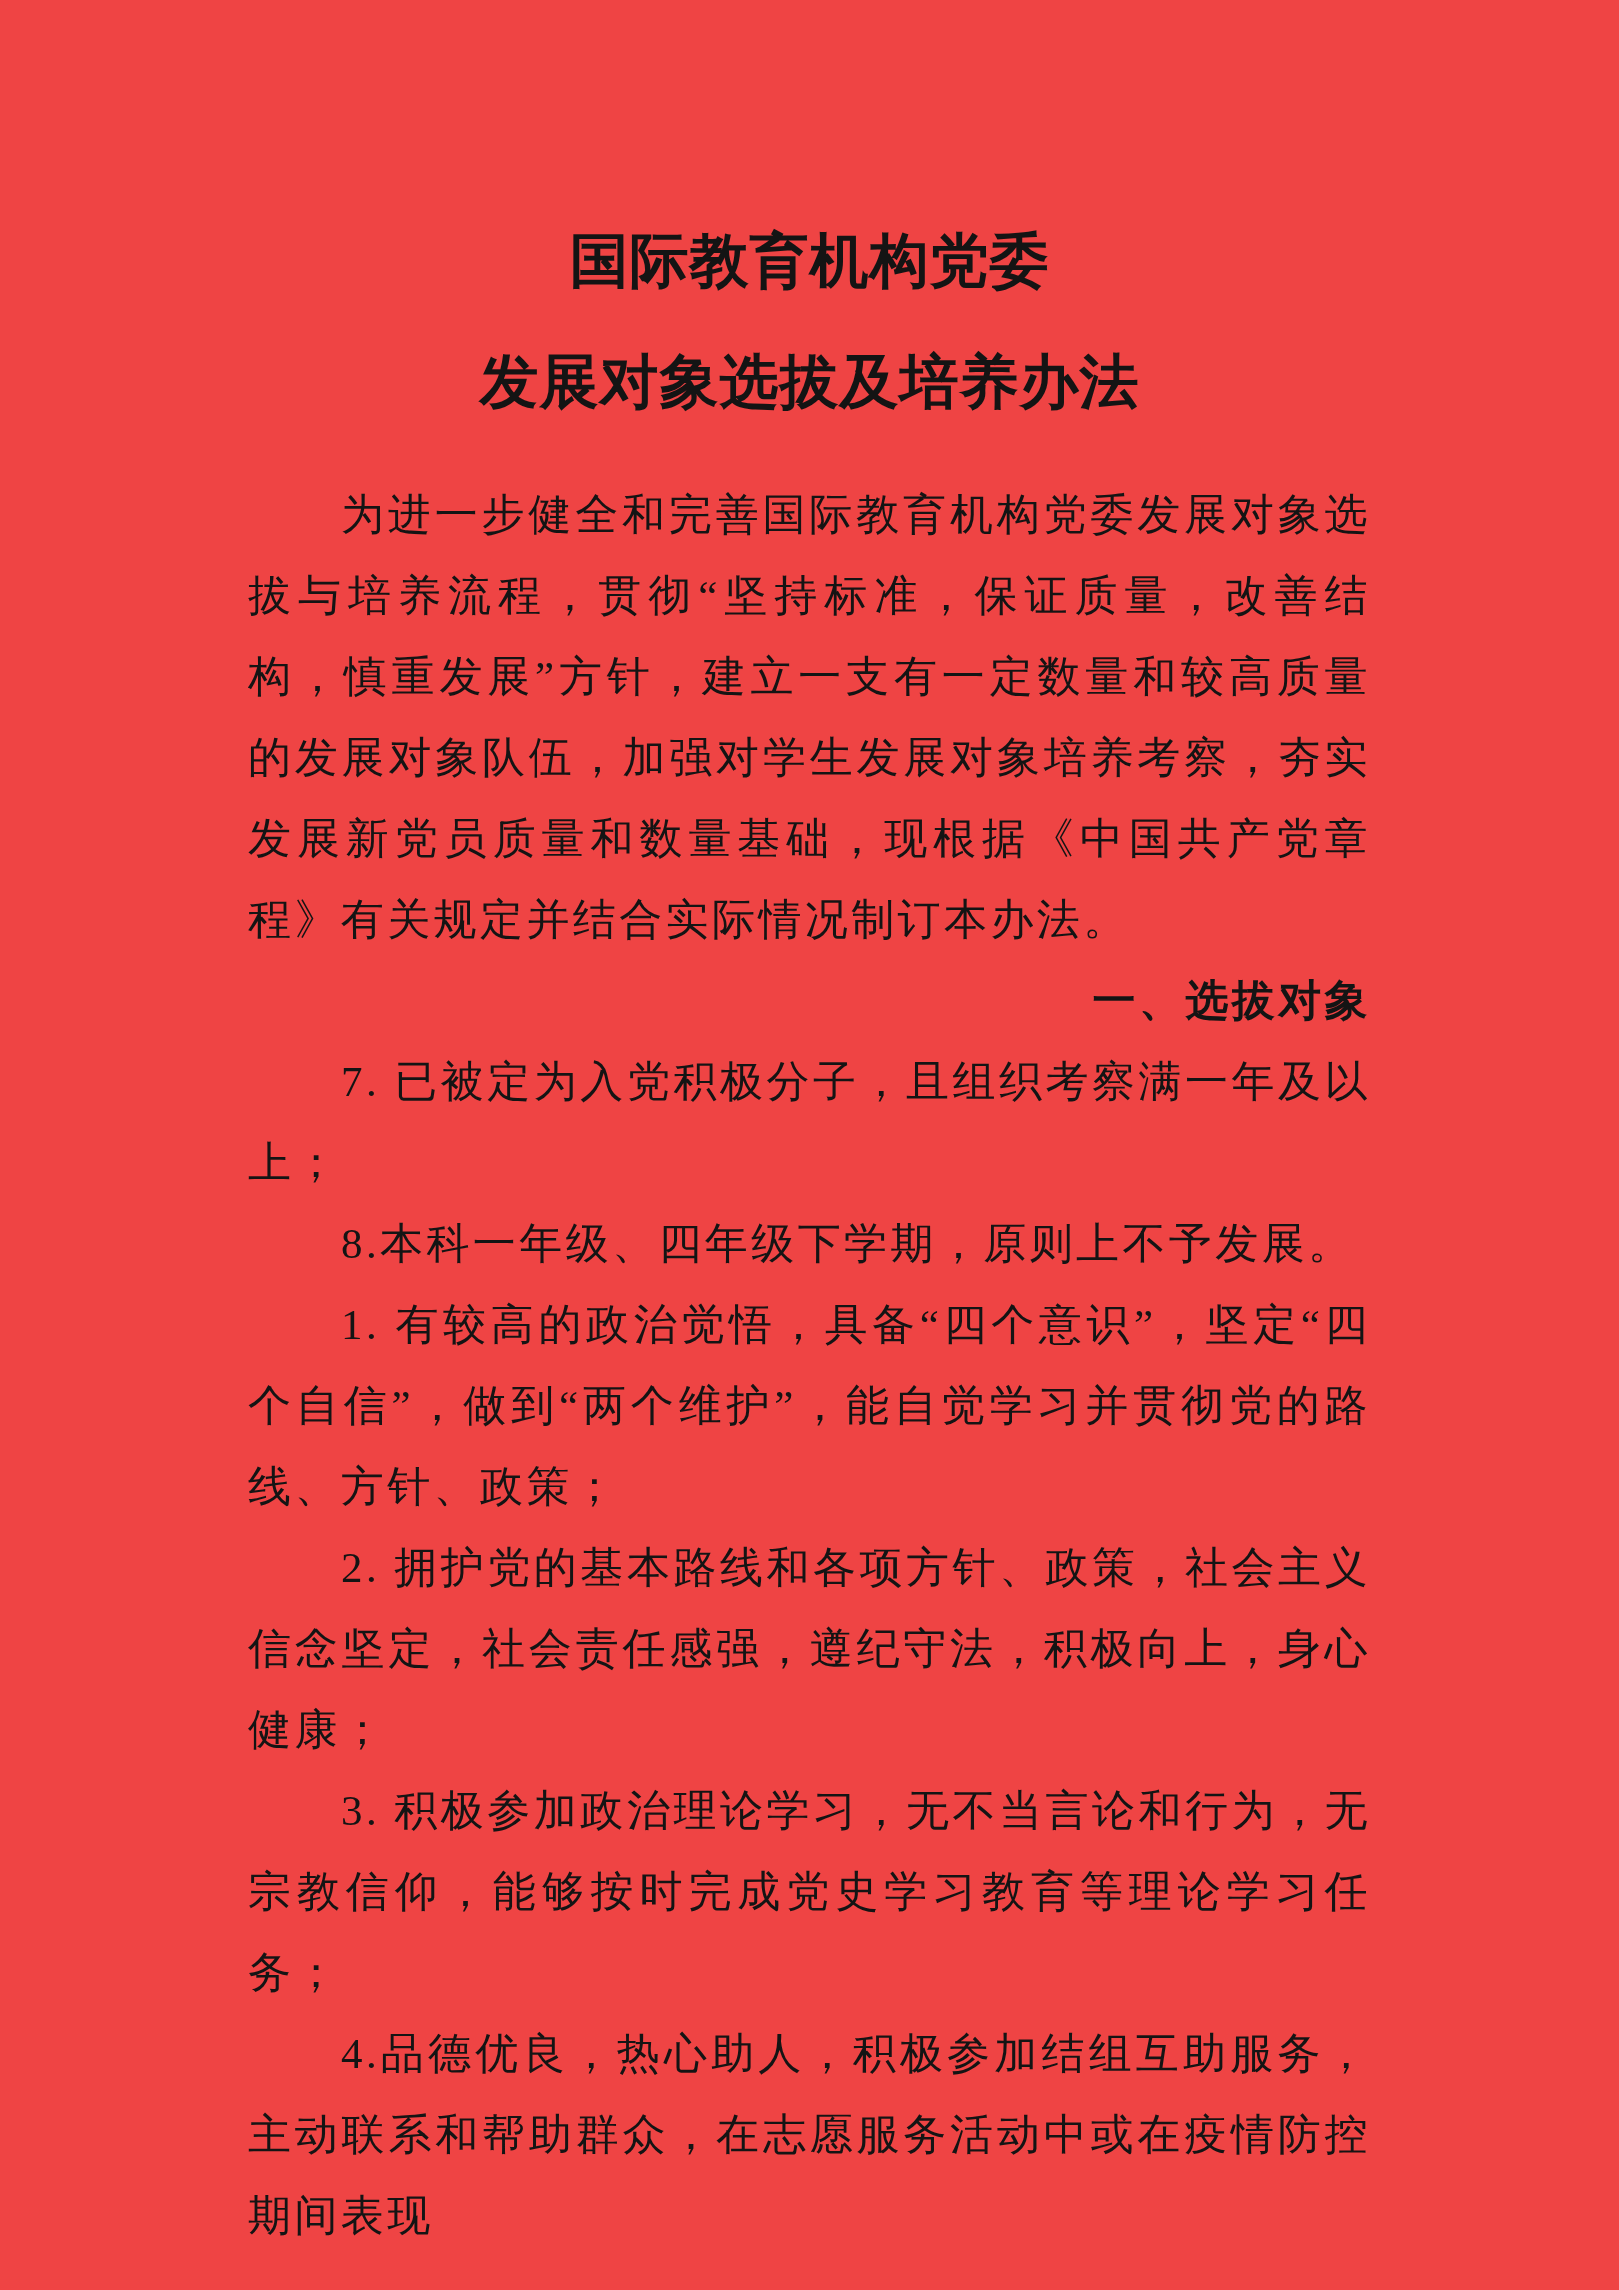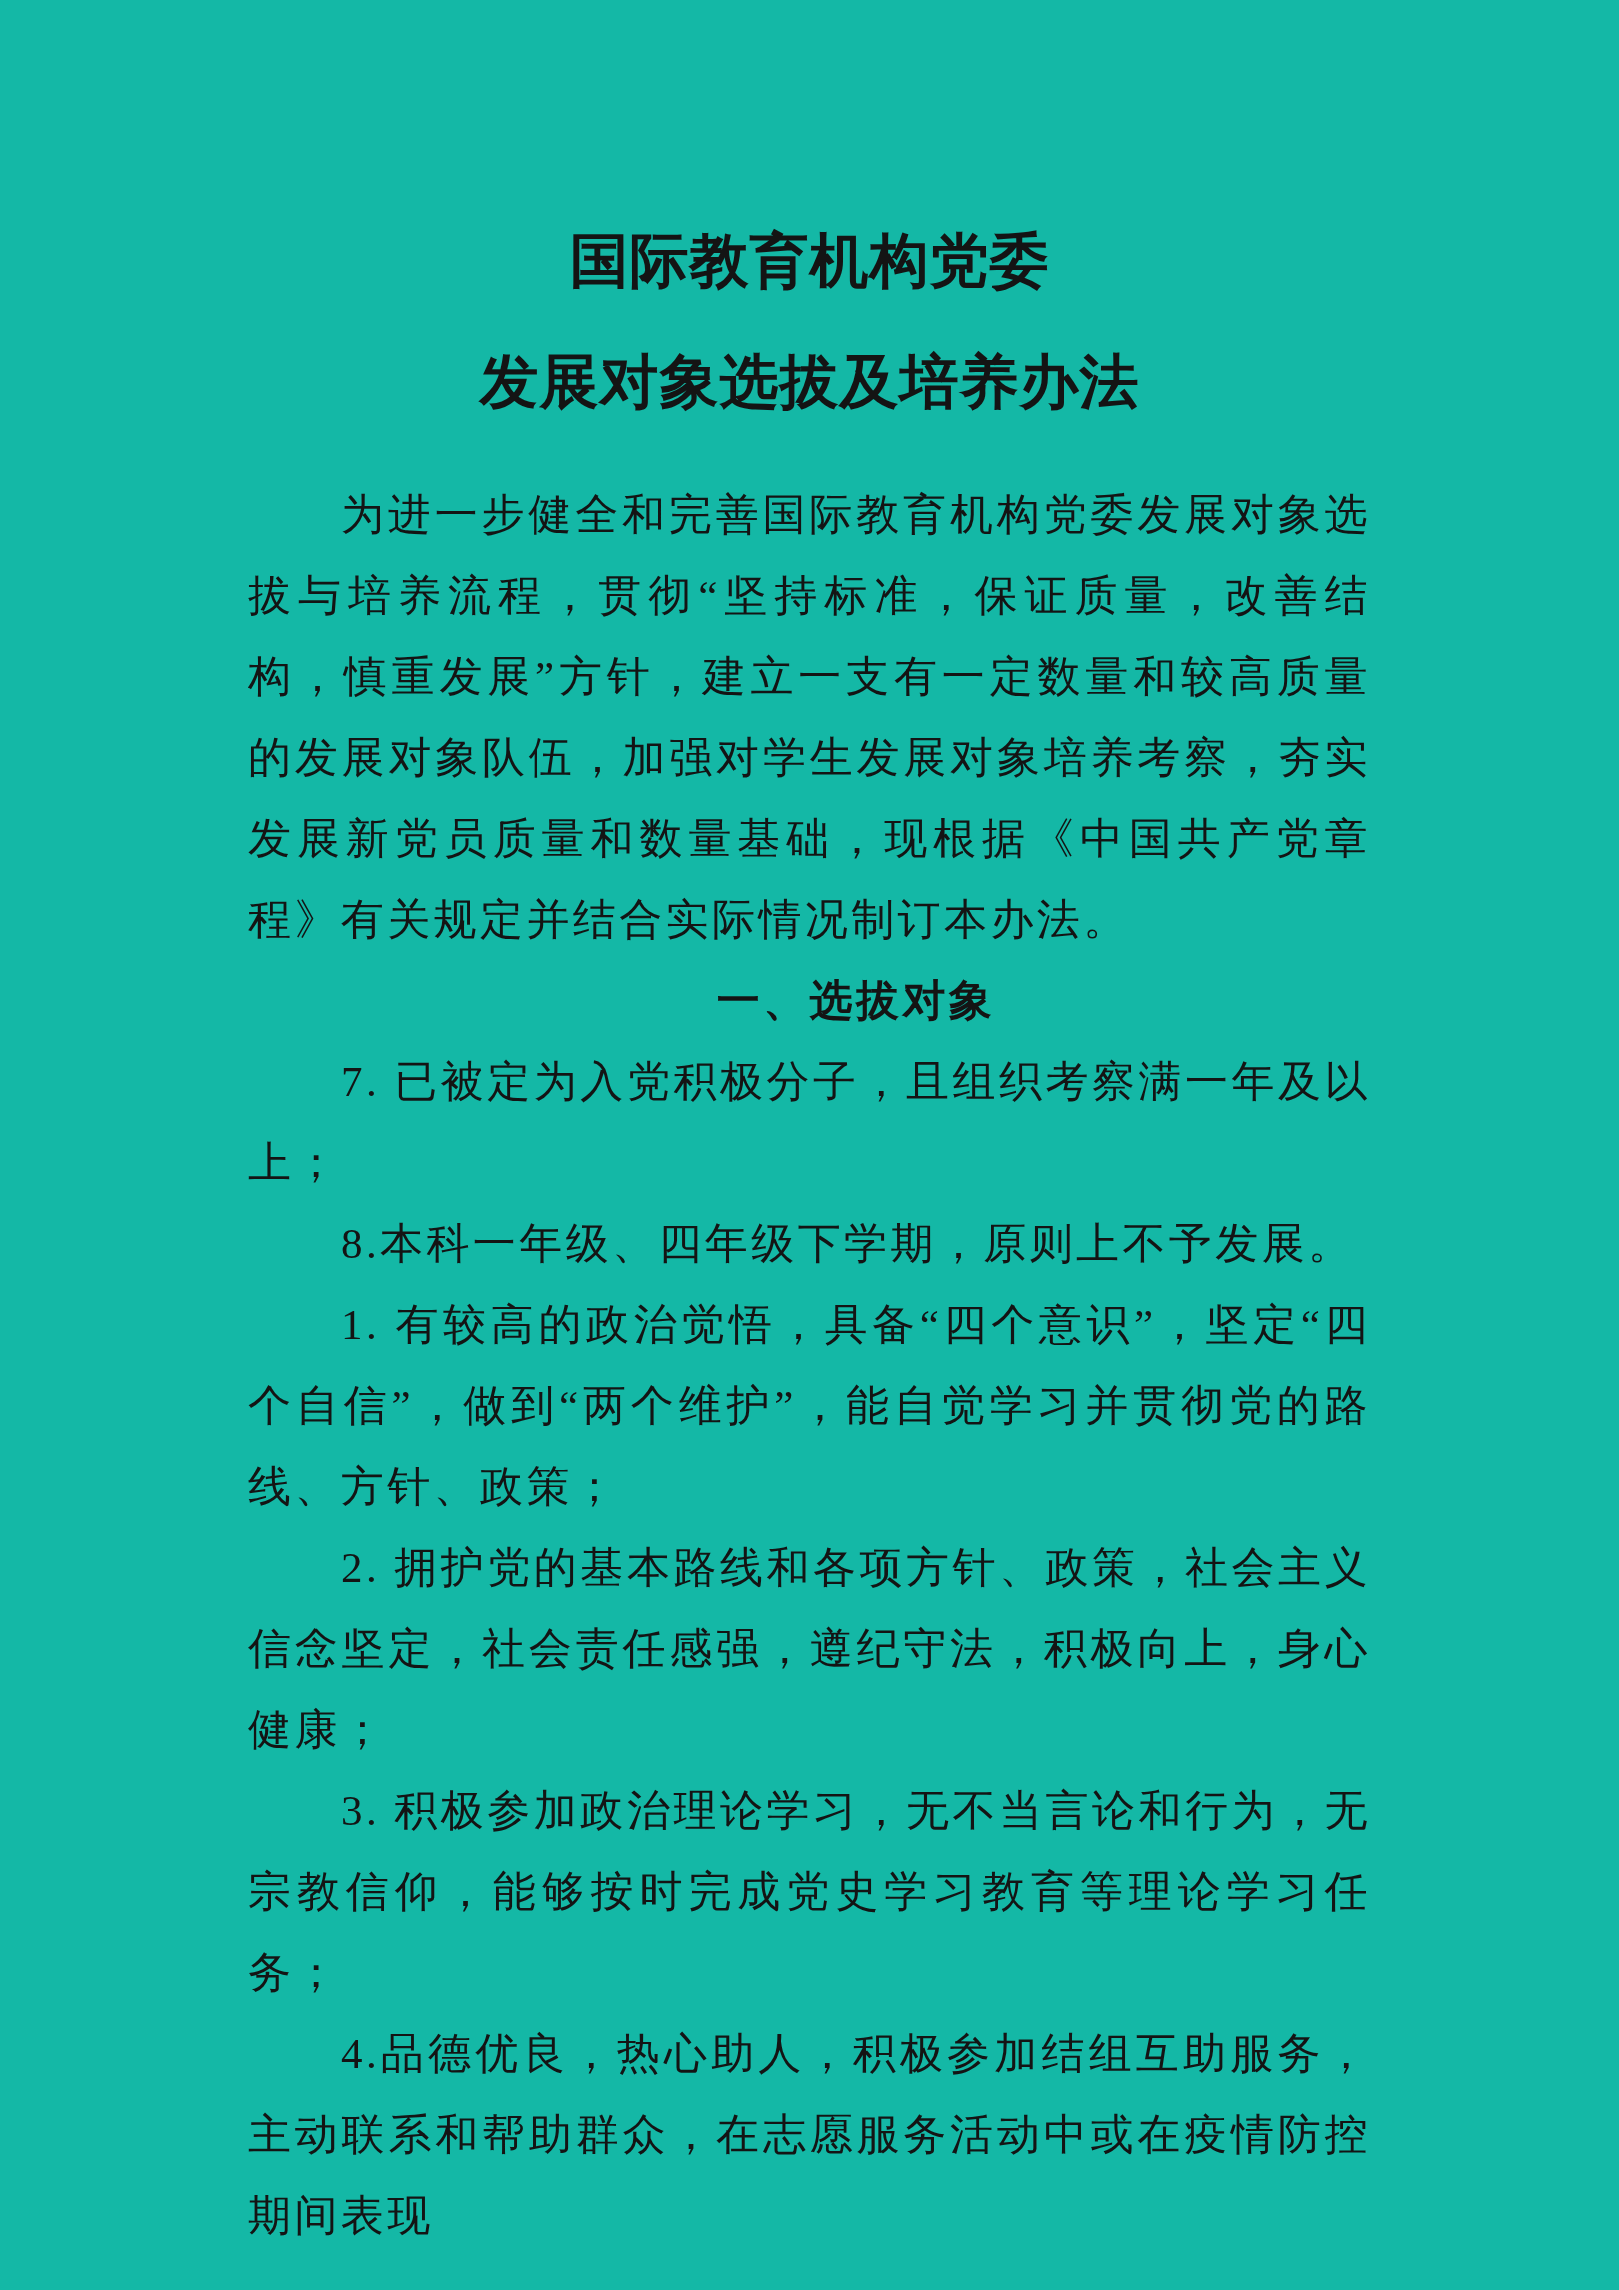--- a/index.html
+++ b/index.html
@@ -4,21 +4,21 @@
 <style>
   html, body {
     margin: 0;
     padding: 0;
     background: #ffffff;
   }
   .page {
     position: relative;
     width: 1619px;
     height: 2291px;
-    background: #14b8a6;
+    background: #ef4444;
     overflow: hidden;
     font-family: "Liberation Serif", "DejaVu Serif", serif;
     color: #141414;
     box-sizing: border-box;
     padding: 0 248px;
   }
   .doc-title {
     margin: 0;
     font-size: 59px;
     line-height: 90px;
@@ -42,21 +42,21 @@
     line-height: 81px;
     letter-spacing: 3.4px;
     text-align: justify;
     text-justify: inter-character;
     text-indent: 93px;
     word-break: break-all;
     overflow-wrap: break-word;
   }
   .para.heading {
     font-weight: bold;
-    text-align: center;
+    text-align: right;
   }
 </style>
 </head>
 <body>
 
 <div class="page">
 
   <h1 class="doc-title first">国际教育机构党委</h1>
 
   <h1 class="doc-title second">发展对象选拔及培养办法</h1>

